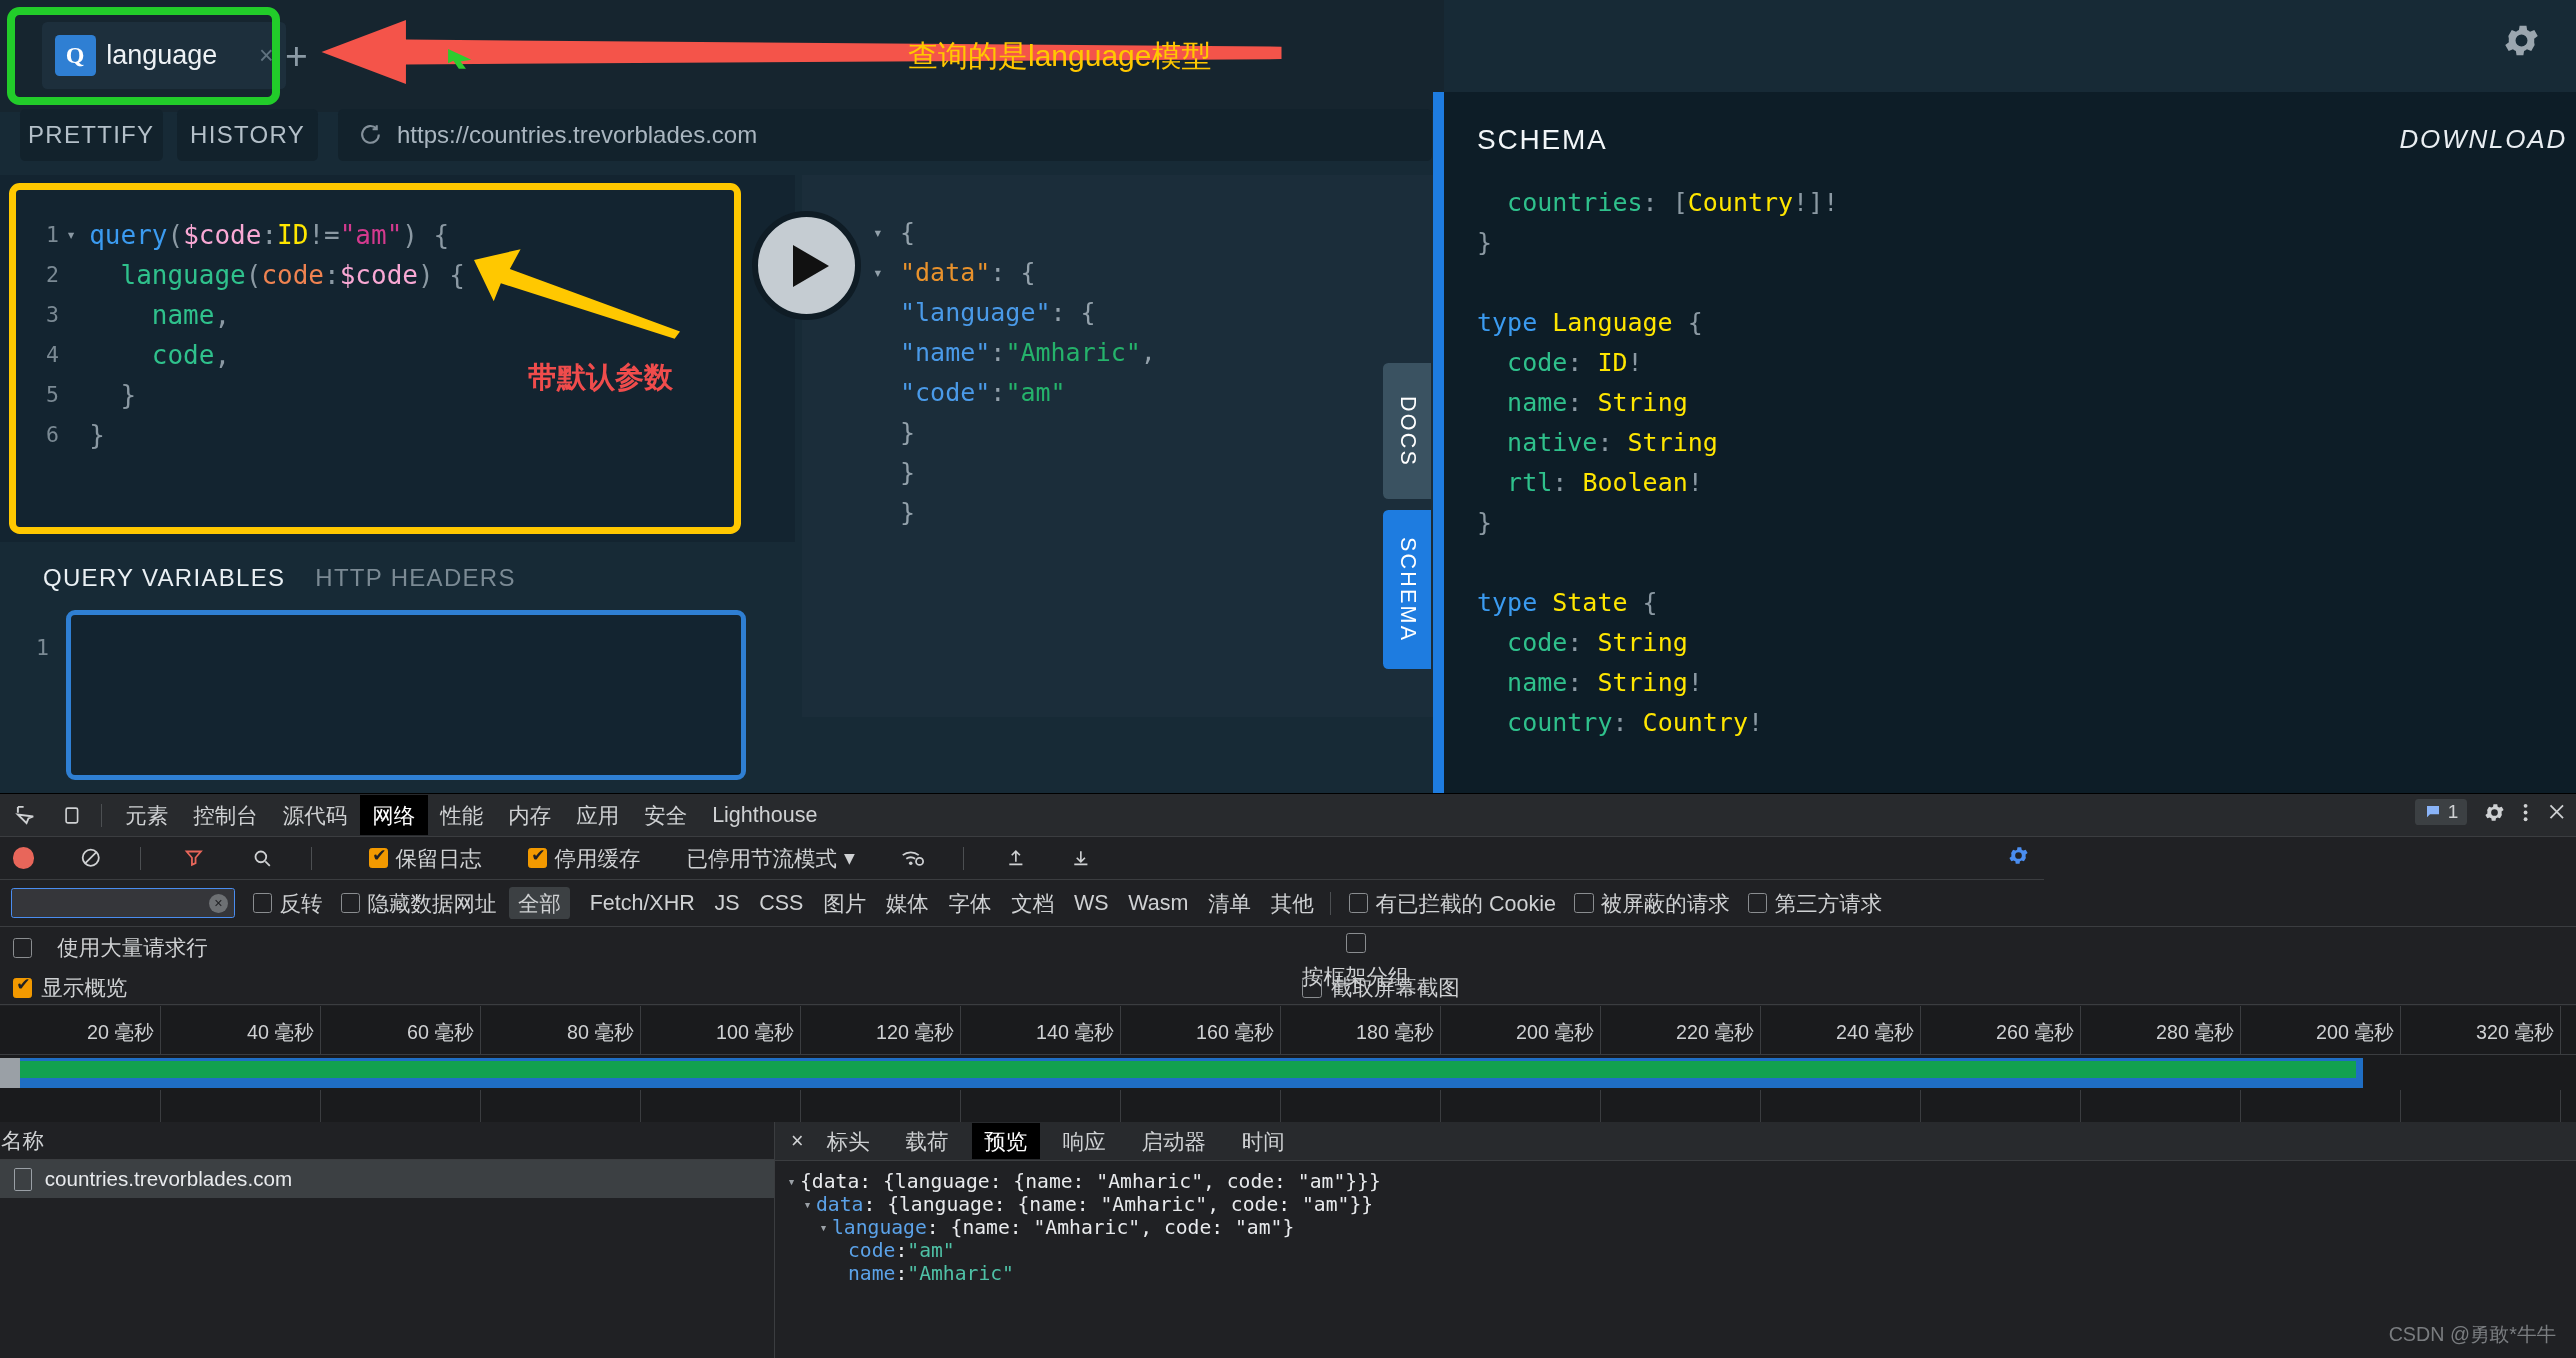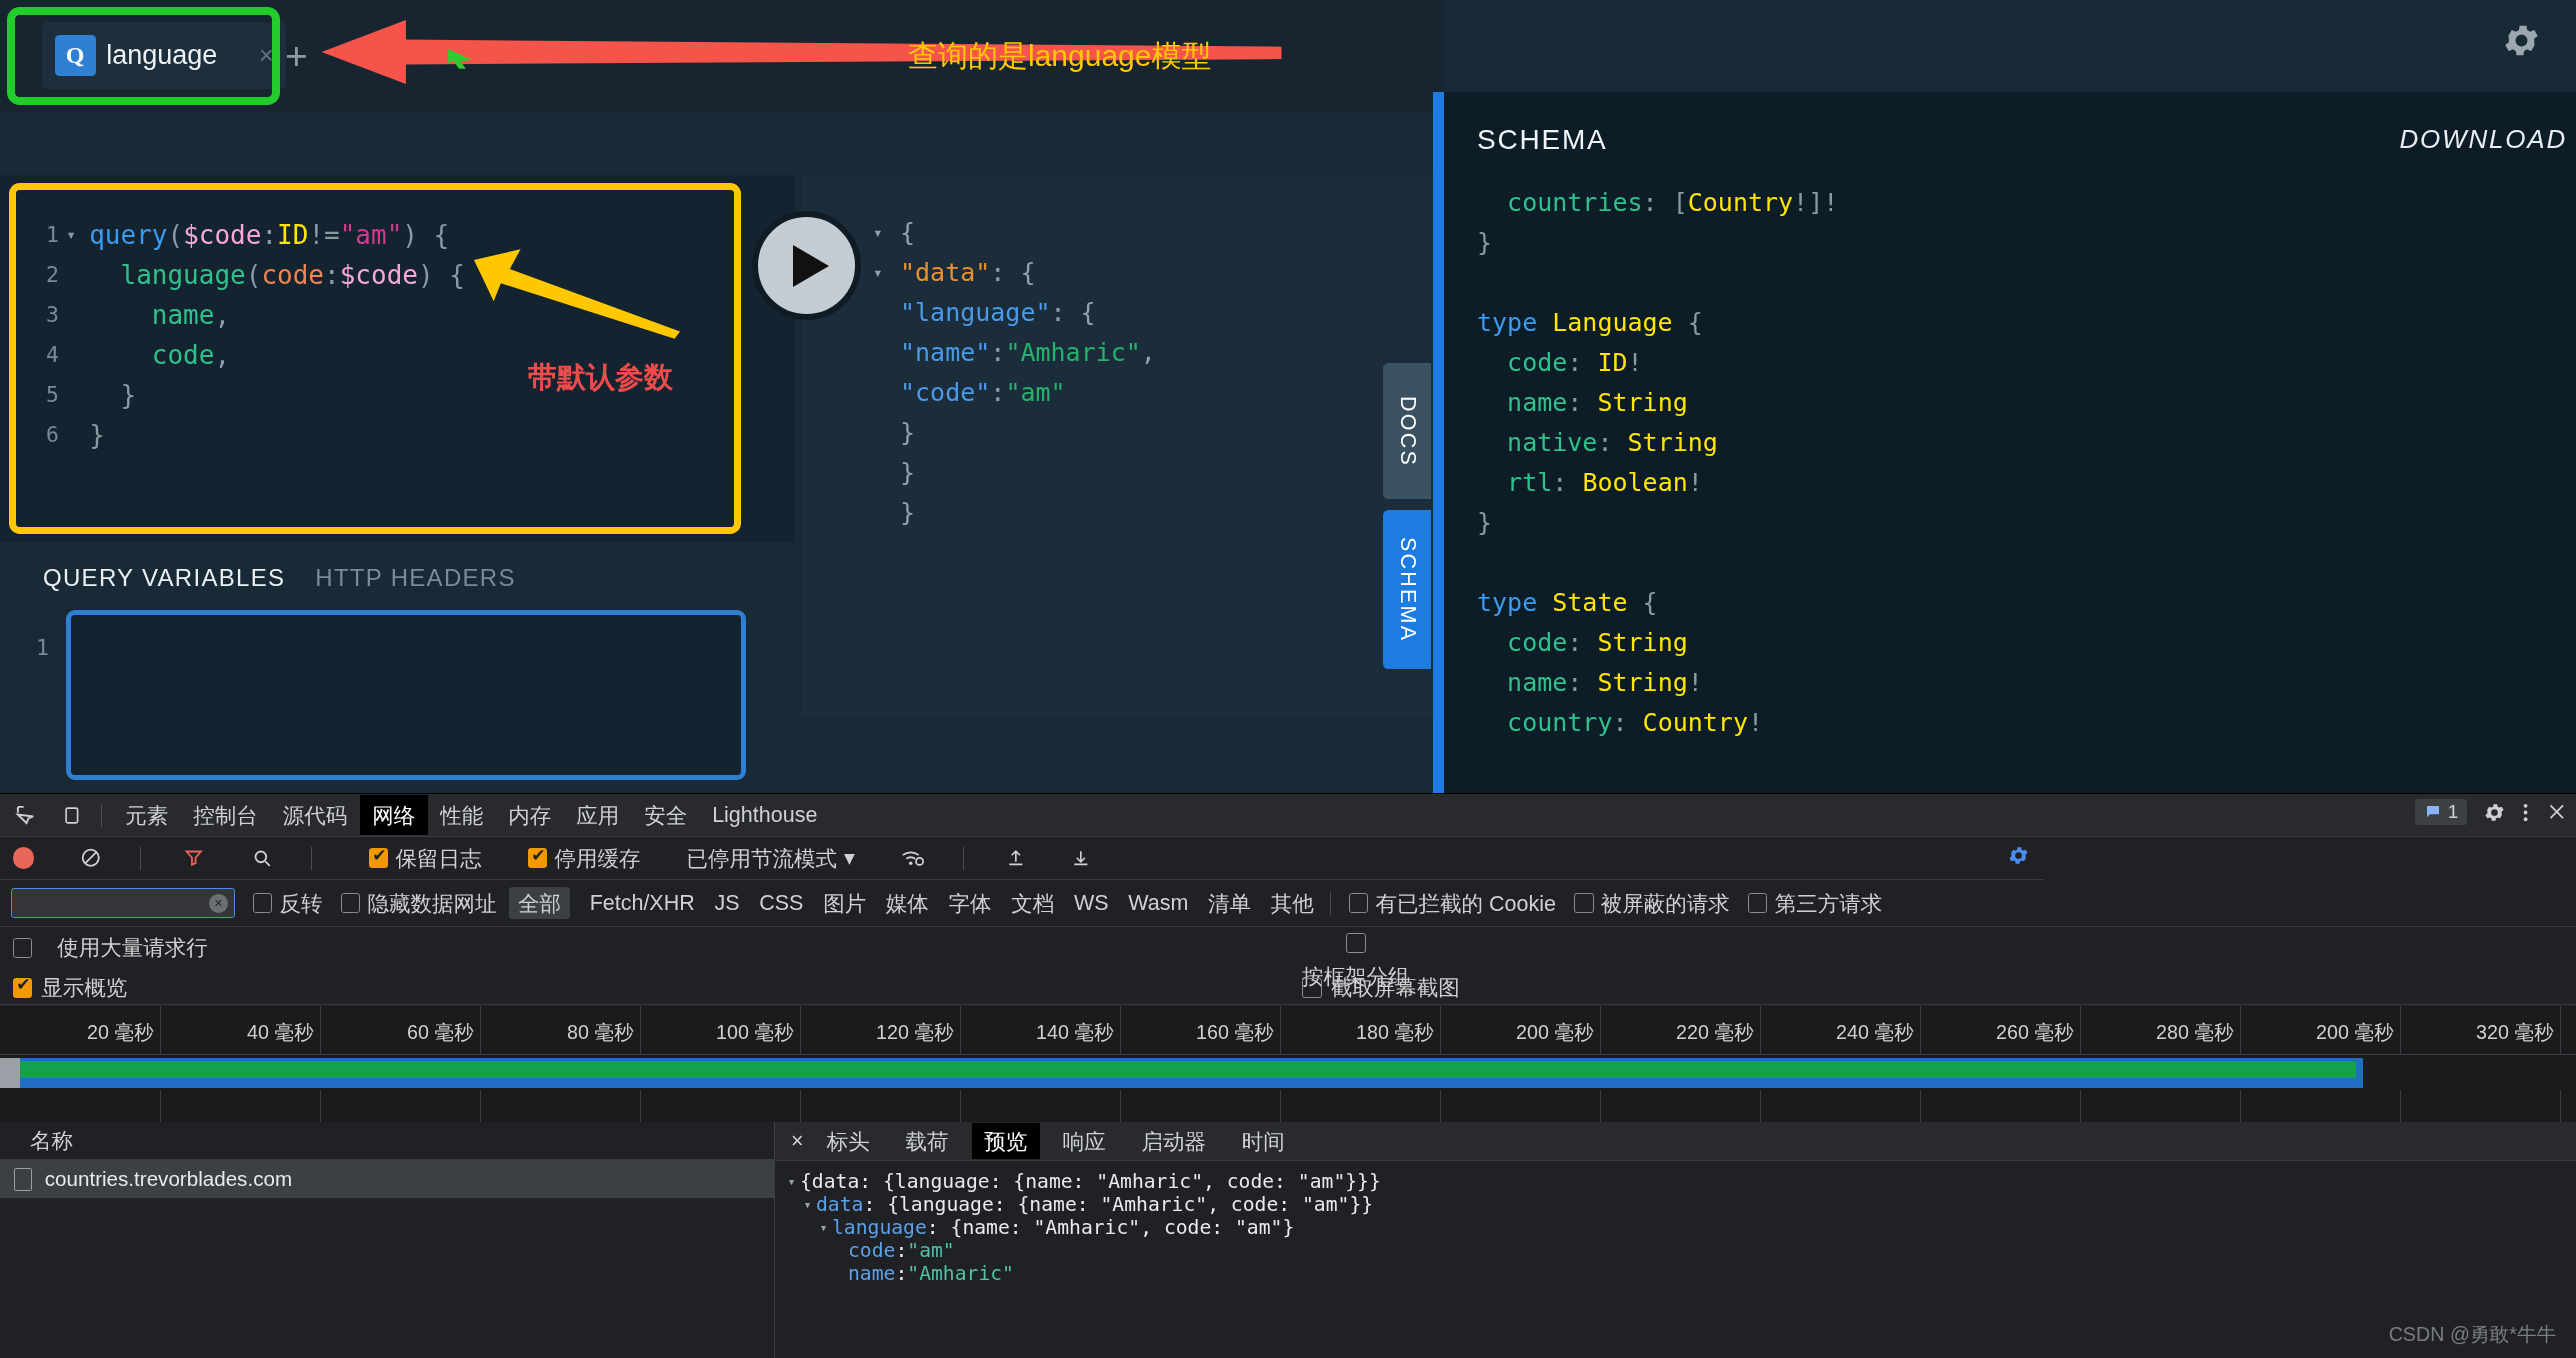--- a/index.html
+++ b/index.html
@@ -234,21 +234,21 @@
   .ov-band-green{ position:absolute; left:9px; top:55px; width:2347px; height:17px;
                   background:#12a150; }
   .ov-handle{ position:absolute; left:0; top:52px; width:19.7px; height:30px;
               background:#9aa0a6; }
   .ov-grid{ position:absolute; top:84px; height:32px; border-left:0.9px solid #3b3d40; }
 
   
   .req-panel{ position:absolute; left:0; top:328px; width:775px; height:237px;
               border-right:0.9px solid #3b3d40; background:#202124;}
   .req-head{ height:38px; border-bottom:0.9px solid #3b3d40; display:flex;
-             align-items:center; padding-left:30px; color:#cfd1d3; font-size:21.5px;}
+             align-items:center; padding-left:1px; color:#cfd1d3; font-size:21.5px;}
   .req-row{ height:38px; display:flex; align-items:center; gap:12.5px;
             padding-left:14.3px; background:#3c4043; color:#e8eaed; font-size:20.6px;}
   .doc-ico{ width:18px;height:23px;border:1.8px solid #9aa0a6;border-radius:1.8px; }
 
   .detail-panel{ position:absolute; left:775px; top:328px;
                  width:1801px; height:237px; background:#202124;}
   .detail-tabs{ height:39px; display:flex; align-items:center; gap:0;
                 background:#282a2d; border-bottom:0.9px solid #3b3d40;}
   .dtab{ padding:3.6px 12.5px; font-size:21.5px; color:#cfd1d3; margin-left:10.7px;}
   .dtab.active{ background:#000; color:#fff; }
@@ -282,20 +282,30 @@
       <div class="tab-close">×</div>
     </div>
     <div class="tab-plus">+</div>
   </div>
   <div class="greenbox"></div>
 
   <svg class="gear-top" viewBox="0 0 24 24">
     <path fill="#c7d0d8" d="M19.4 13a7.5 7.5 0 0 0 0-2l2.1-1.6-2-3.5-2.5 1a7.6 7.6 0 0 0-1.7-1l-.4-2.6h-4l-.4 2.6c-.6.2-1.2.6-1.7 1l-2.5-1-2 3.5L4.6 11a7.5 7.5 0 0 0 0 2l-2.1 1.6 2 3.5 2.5-1c.5.4 1.1.8 1.7 1l.4 2.6h4l.4-2.6c.6-.2 1.2-.6 1.7-1l2.5 1 2-3.5L19.4 13zM12 15.5A3.5 3.5 0 1 1 15.5 12 3.5 3.5 0 0 1 12 15.5z"></path>
   </svg>
 
+  <div class="gql-toolbar">
+    <div class="tbtn" id="btn-prettify">PRETTIFY</div>
+    <div class="tbtn" id="btn-history">HISTORY</div>
+    <div class="urlbar">
+      <svg class="reload-ico" viewBox="0 0 24 24">
+        <path fill="none" stroke="#aab6c0" stroke-width="2" d="M20 12a8 8 0 1 1-2.3-5.7M18 3v4h-4"></path>
+      </svg>
+      <span>https://countries.trevorblades.com</span>
+    </div>
+  </div>
 
   <div class="editor-pane"></div>
   <div class="code-lines code" id="query-code"><div class="cl"><span class="ln">1</span><span class="fold">▾</span><span class="t-kw">query</span><span class="t-punc">(</span><span class="t-var">$code</span><span class="t-punc">:</span><span class="t-type">ID</span><span class="t-punc">!</span><span class="t-punc">=</span><span class="t-str">"am"</span><span class="t-punc">)</span><span class="t-punc"> {</span></div><div class="cl"><span class="ln">2</span><span class="fold"></span><span class="t-punc">  </span><span class="t-field">language</span><span class="t-punc">(</span><span class="t-arg">code</span><span class="t-punc">:</span><span class="t-var">$code</span><span class="t-punc">)</span><span class="t-punc"> {</span></div><div class="cl"><span class="ln">3</span><span class="fold"></span><span class="t-punc">    </span><span class="t-field">name</span><span class="t-punc">,</span></div><div class="cl"><span class="ln">4</span><span class="fold"></span><span class="t-punc">    </span><span class="t-field">code</span><span class="t-punc">,</span></div><div class="cl"><span class="ln">5</span><span class="fold"></span><span class="t-punc">  </span><span class="t-punc">}</span></div><div class="cl"><span class="ln">6</span><span class="fold"></span><span class="t-punc">}</span></div></div>
   <div class="yellowbox"></div>
 
   <div class="qv-header">
     <span class="qv-active">QUERY VARIABLES</span>
     <span class="qv-inactive">HTTP HEADERS</span>
   </div>
   <div class="qv-linenum">1</div>

